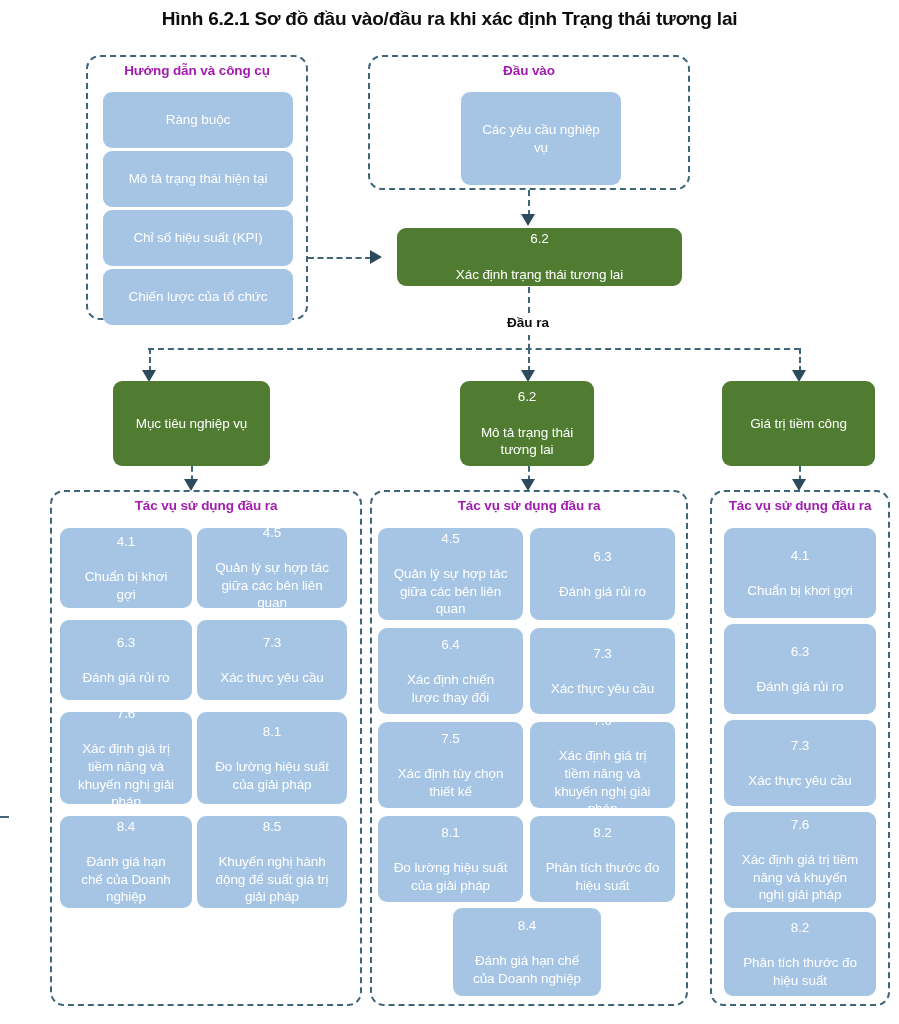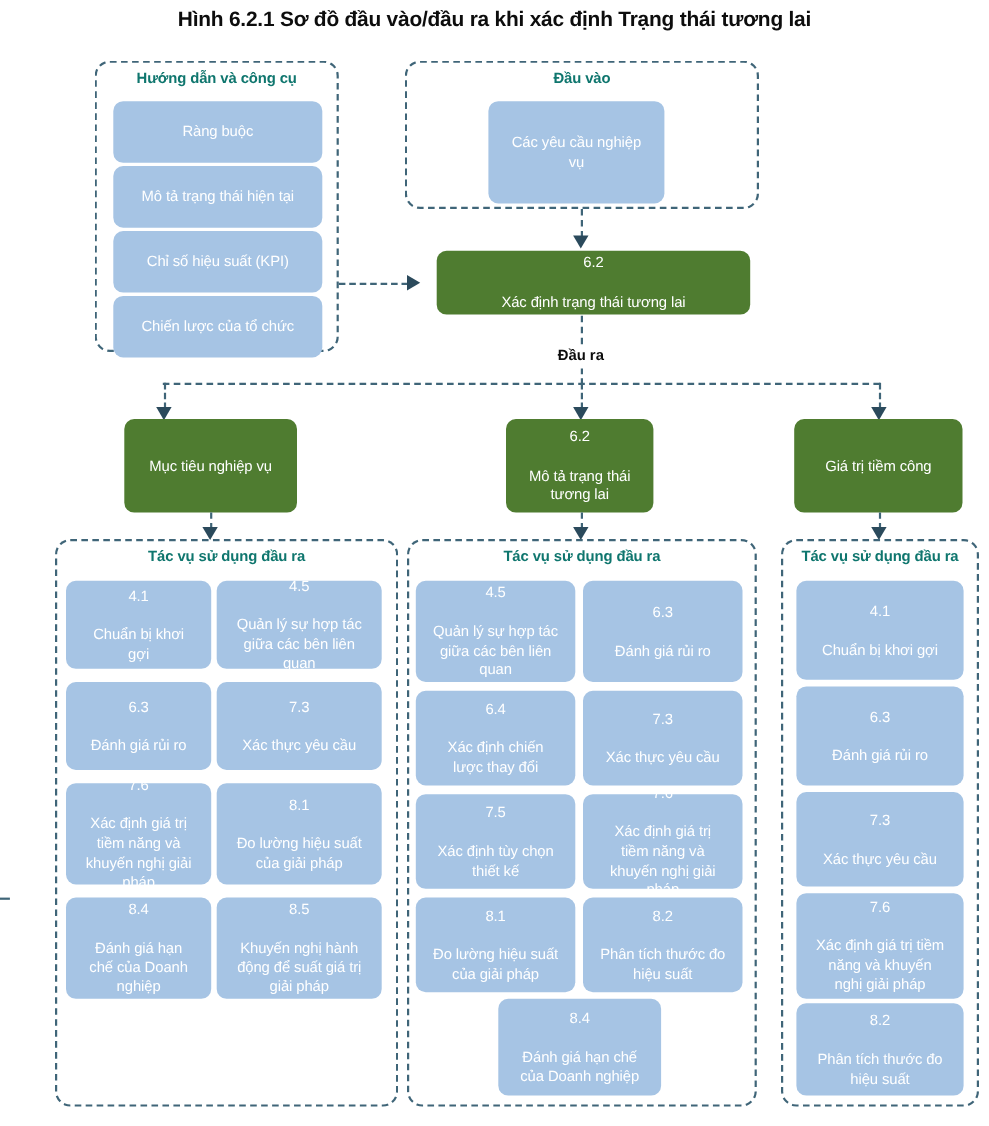--- a/index.html
+++ b/index.html
@@ -36,21 +36,21 @@
     border-radius: 14px;
     background: transparent;
   }
   .panel-title {
     position: absolute;
     left: 0; right: 0;
     top: 6px;
     text-align: center;
     font-size: 13.5px;
     font-weight: bold;
-    color: #0f766e;
+    color: #a21caf;
     letter-spacing: -0.1px;
   }
 
   
   .bluebox {
     background: #a6c4e4;
     border-radius: 9px;
     color: #ffffff;
     display: flex;
     align-items: center;
@@ -130,21 +130,21 @@
   <div class="abs bluebox" style="left:103px; top:210px; width:190px; height:56px;">
     <span>Chỉ số hiệu suất (KPI)</span>
   </div>
   <div class="abs bluebox" style="left:103px; top:269px; width:190px; height:56px;">
     <span>Chiến lược của tổ chức</span>
   </div>
 
   <div class="abs panel" style="left:368px; top:55px; width:322px; height:135px;">
     <div class="panel-title">Đầu vào</div>
   </div>
-  <div class="abs bluebox" style="left:444px; top:92px; width:160px; height:93px;">
+  <div class="abs bluebox" style="left:461px; top:92px; width:160px; height:93px;">
     <span>Các yêu cầu nghiệp vụ</span>
   </div>
 
   <div class="abs vline" style="left:528px; top:190px; height:26px;"></div>
   <div class="abs arrow-down" style="left:521px; top:214px;"></div>
 
   <div class="abs hline" style="left:308px; top:257px; width:63px;"></div>
   <div class="abs arrow-right" style="left:370px; top:250px;"></div>
 
   <div class="abs greenbox" style="left:397px; top:228px; width:285px; height:58px;">

